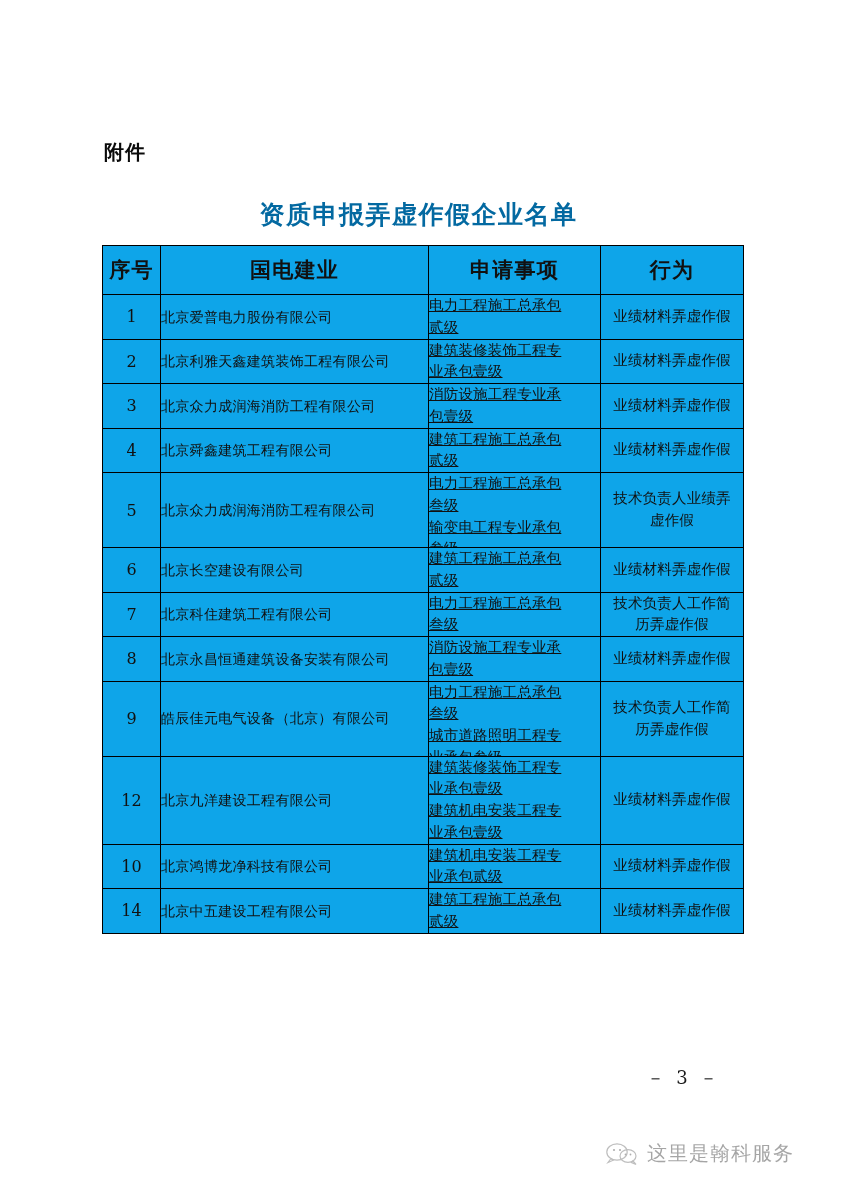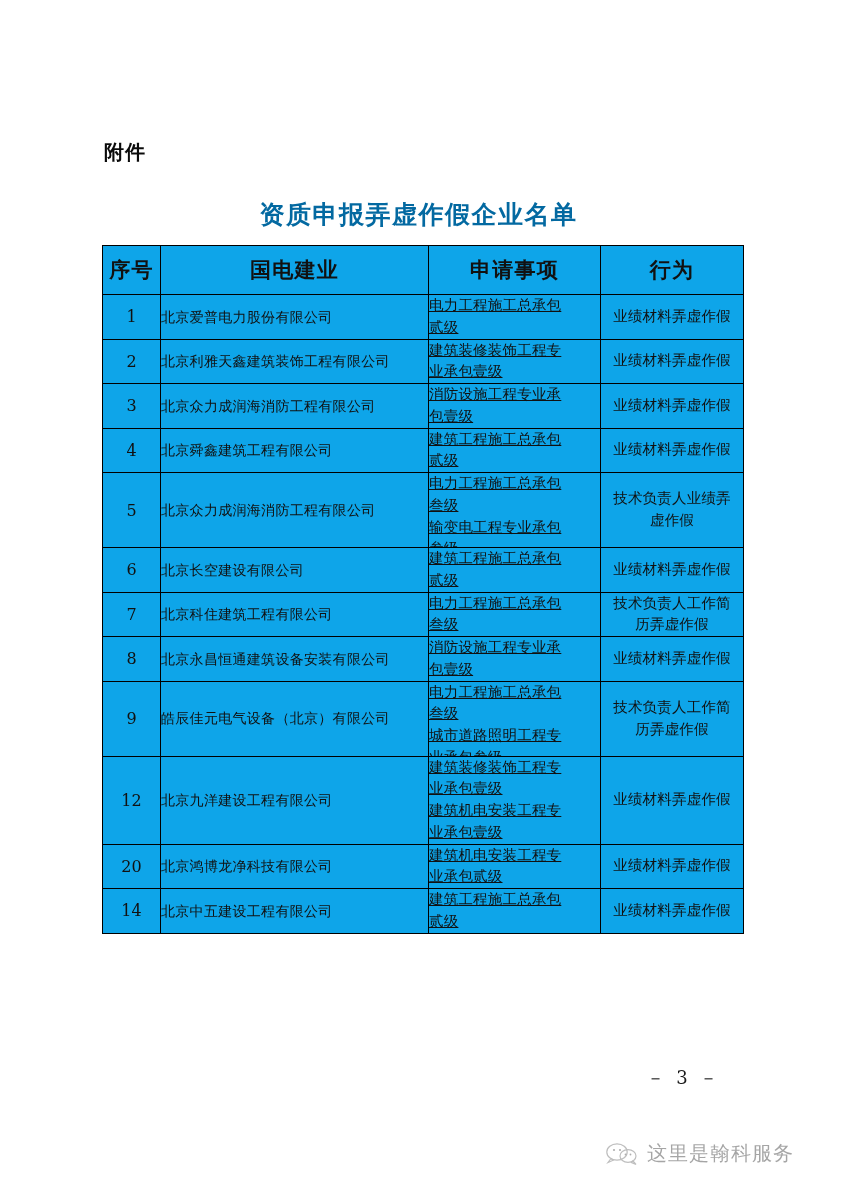--- a/index.html
+++ b/index.html
@@ -259,21 +259,21 @@
           </tr>
           <tr>
             <td class="idx">12</td>
             <td class="name">北京九洋建设工程有限公司</td>
             <td class="item">
               <span class="lines">建筑装修装饰工程专<br>业承包壹级<br>建筑机电安装工程专<br>业承包壹级</span>
             </td>
             <td class="act">业绩材料弄虚作假</td>
           </tr>
           <tr>
-            <td class="idx">20</td>
+            <td class="idx">10</td>
             <td class="name">北京鸿博龙净科技有限公司</td>
             <td class="item">
               <span class="lines">建筑机电安装工程专<br>业承包贰级</span>
             </td>
             <td class="act">业绩材料弄虚作假</td>
           </tr>
           <tr>
             <td class="idx">14</td>
             <td class="name">北京中五建设工程有限公司</td>
             <td class="item">

